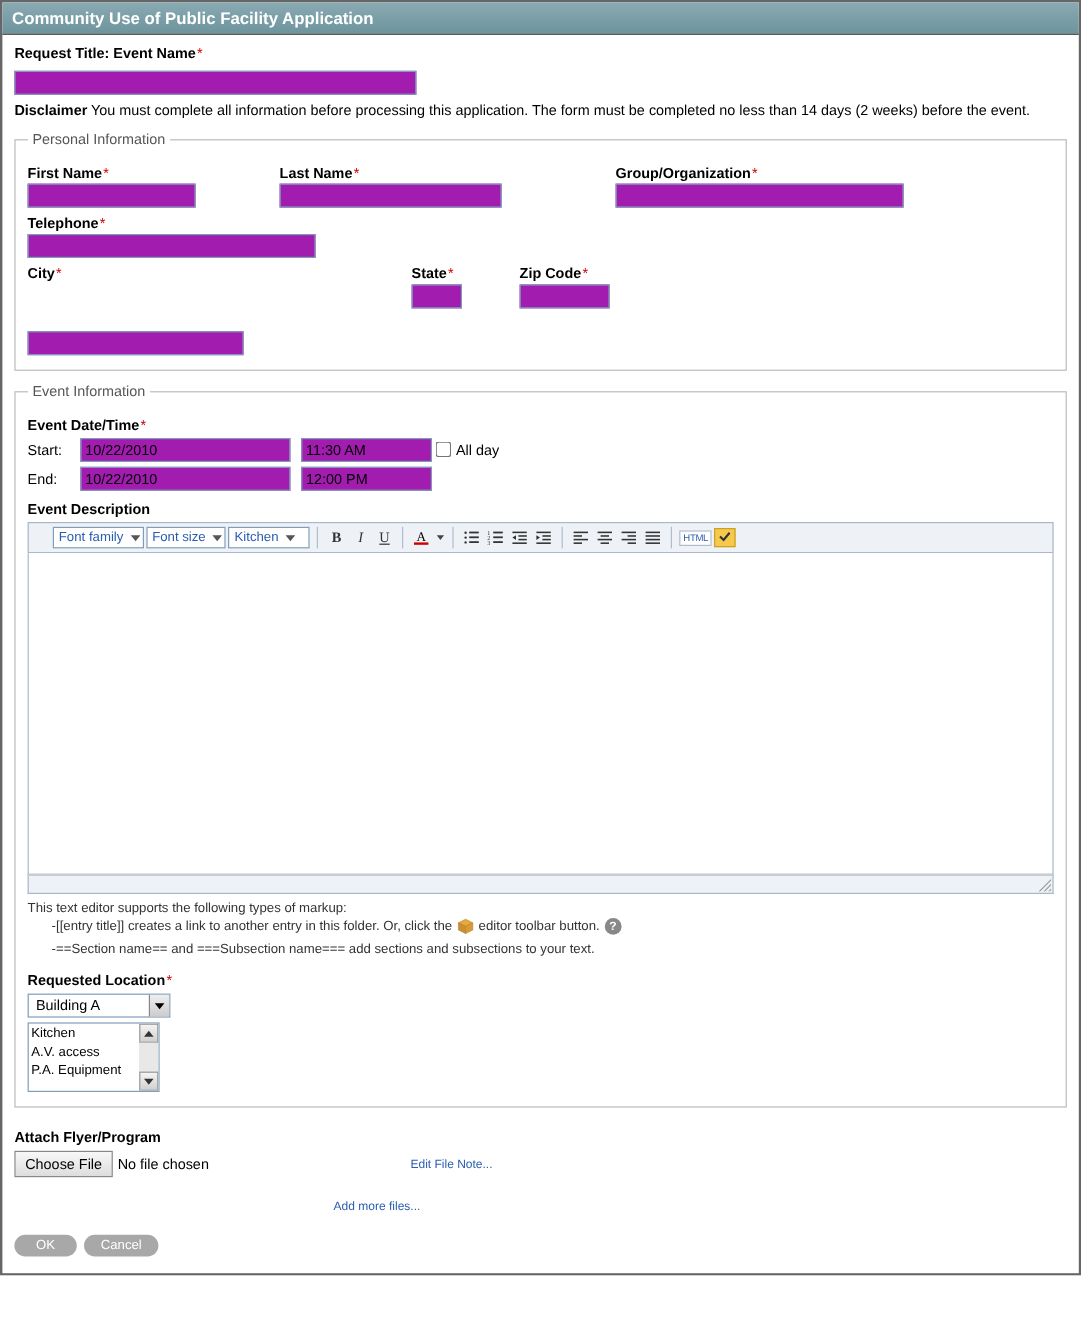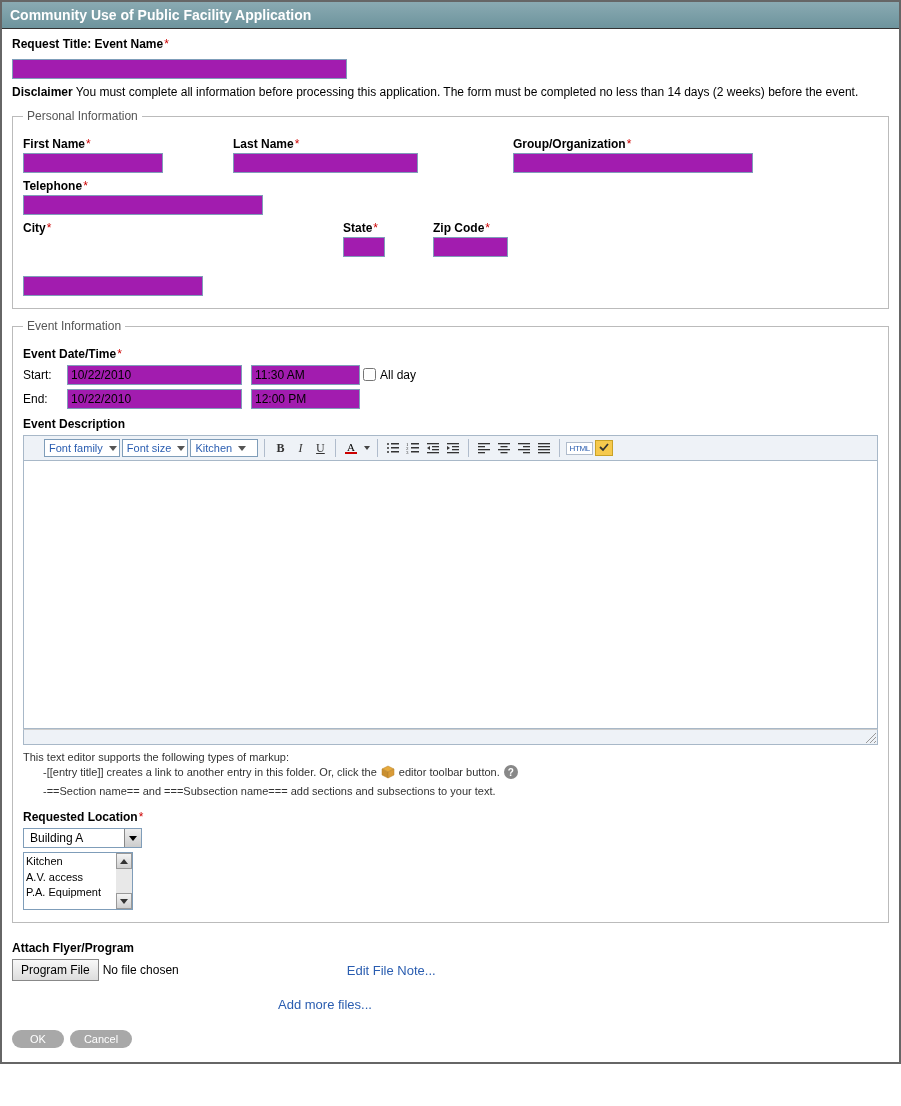--- a/index.html
+++ b/index.html
@@ -75,21 +75,21 @@
 .listbox .items { flex: 1; padding: 1px 2px; font-size: 11px; line-height: 1.4; }
 .listbox .scroll { width: 16px; background: #e8e8e8; display: flex; flex-direction: column; }
 .listbox .scroll .sbtn { height: 16px; background: linear-gradient(to bottom, #f4f4f4, #d0d0d0); border: 1px solid #999; display: flex; align-items: center; justify-content: center; cursor: pointer; }
 .listbox .scroll .track { flex: 1; background: #e8e8e8; }
 .sarr-up { width: 0; height: 0; border-left: 4px solid transparent; border-right: 4px solid transparent; border-bottom: 5px solid #333; }
 .sarr-dn { width: 0; height: 0; border-left: 4px solid transparent; border-right: 4px solid transparent; border-top: 5px solid #333; }
 
 .attach-block { margin-top: 18px; }
 .file-row { display: flex; align-items: center; gap: 4px; margin-top: 4px; }
 .choose-btn { background: linear-gradient(to bottom, #f8f8f8, #ddd); border: 1px solid #888; padding: 3px 8px; font-size: 12px; cursor: pointer; }
-.link-blue { color: #2a5db0; font-size: 13px; cursor: pointer; padding-left: 20px; }
+.link-blue { color: #2a5db0; font-size: 10px; cursor: pointer; padding-left: 20px; }
 .more-row { margin-top: 16px; margin-left: 246px; }
 
 .button-row { margin-top: 18px; display: flex; gap: 6px; }
 .pill { border: none; border-radius: 10px; padding: 3px 14px; font-size: 11px; color: #fff; background: #a8a8a8; cursor: pointer; }
 .pill.ok { padding: 3px 18px; }
 
 .mt10 { margin-top: 10px; }
 </style>
 </head>
 <body>
@@ -329,21 +329,21 @@
           <div class="sbtn">
               <div class="sarr-dn"></div>
             </div>
         </div>
       </div>
     </fieldset>
 
     <div class="attach-block">
       <div><span class="label">Attach Flyer/Program</span></div>
       <div class="file-row">
-        <button class="choose-btn">Program File</button>
+        <button class="choose-btn">Choose File</button>
         <span>No file chosen</span>
         <span style="flex:0 0 140px;"></span>
         <span class="link-blue">Edit File Note...</span>
       </div>
       <div class="more-row">
         <span class="link-blue">Add more files...</span>
       </div>
     </div>
 
     <div class="button-row">

